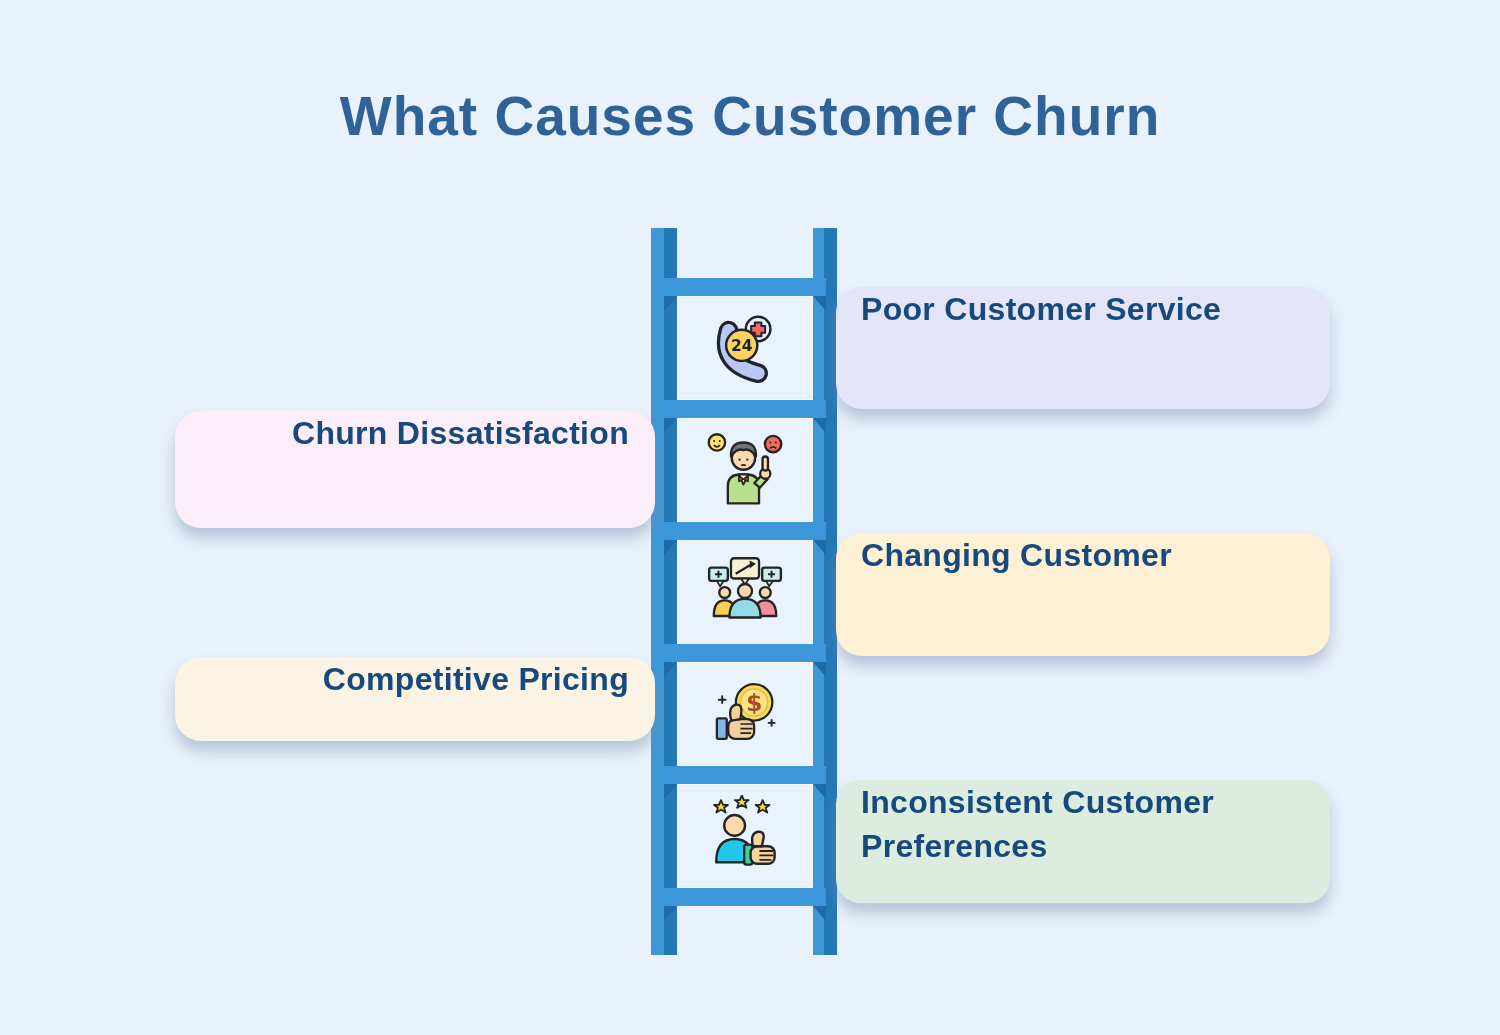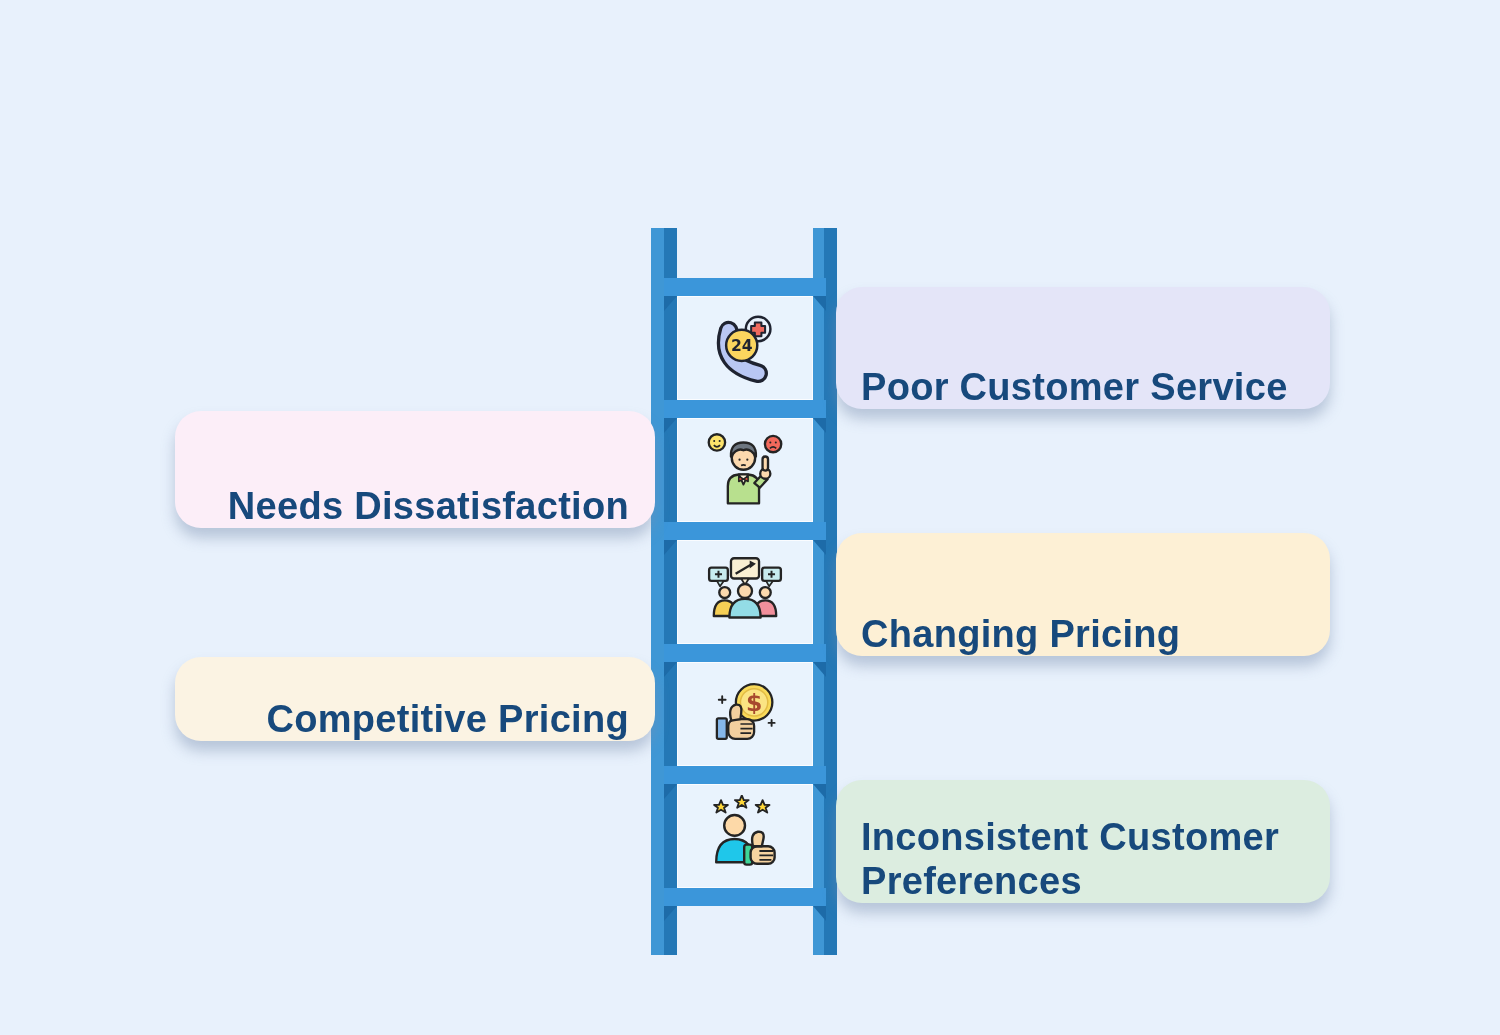--- a/index.html
+++ b/index.html
@@ -10,45 +10,46 @@
   *{margin:0;padding:0;box-sizing:border-box;}
   body{width:1500px;height:1035px;overflow:hidden;font-family:"Liberation Sans","DejaVu Sans",sans-serif;}
   .canvas{position:relative;width:1500px;height:1035px;background:var(--bg);}
   .title{
     position:absolute;top:84px;left:0;width:100%;
     text-align:center;font-size:55px;font-weight:700;letter-spacing:1px;
     color:var(--title);
   }
   .ladder{position:absolute;left:650px;top:225px;}
   .cause-card{
-    position:absolute;display:flex;align-items:flex-end;
+    position:absolute;display:flex;align-items:flex-start;
     border-radius:26px;
     box-shadow:0 10px 14px rgba(125,145,175,.45);
-    color:var(--text);font-size:38px;font-weight:600;letter-spacing:.3px;line-height:44px;
+    color:var(--text);font-size:32px;font-weight:600;letter-spacing:.3px;line-height:44px;
   }
   .cause-card .card-label span{display:block;}
   .side-right{left:836px;width:494px;justify-content:flex-start;text-align:left;padding-left:25px;padding-right:14px;}
   .side-left{left:175px;width:480px;justify-content:flex-end;text-align:right;padding-right:26px;padding-left:14px;}
   .card-1{top:287px;height:122px;}
   .card-2{top:411px;height:117px;}
   .card-3{top:533px;height:123px;}
   .card-4{top:657px;height:84px;}
-  .card-5{top:780px;height:123px;}
+  .card-5{top:780px;height:123px;border-radius:24px;}
   .rung-icon{position:absolute;}
   .icon-1{left:704px;top:306px;}
   .icon-2{left:706px;top:429px;}
   .icon-3{left:703px;top:552px;}
   .icon-4{left:706px;top:675px;}
   .icon-5{left:704px;top:795px;}
 </style>
 </head>
 <body>
 
 <div class="canvas">
 
+  <h1 class="title">What Causes Customer Churn</h1>
 
   <svg class="ladder" width="190" height="730" viewBox="0 0 190 730">
 
     <g>
       <rect x="27" y="71" width="136" height="104" fill="#e9f3fd" stroke="#fafcff" stroke-width="2"></rect>
       <rect x="27" y="193" width="136" height="104" fill="#e9f3fd" stroke="#fafcff" stroke-width="2"></rect>
       <rect x="27" y="315" width="136" height="104" fill="#e9f3fd" stroke="#fafcff" stroke-width="2"></rect>
       <rect x="27" y="437" width="136" height="104" fill="#e9f3fd" stroke="#fafcff" stroke-width="2"></rect>
       <rect x="27" y="559" width="136" height="104" fill="#e9f3fd" stroke="#fafcff" stroke-width="2"></rect>
     </g>
@@ -171,28 +172,28 @@
 
   <div class="cause-card side-right card-1" style="background: rgb(228, 229, 248);">
     <div class="card-label">
       <span>Poor Customer Service</span>
         <span></span>
     </div>
   </div>
 
   <div class="cause-card side-left card-2" style="background: rgb(252, 238, 248);">
     <div class="card-label">
-      <span>Needs Dissatisfaction</span>
+      <span>Churn Dissatisfaction</span>
         <span></span>
     </div>
   </div>
 
   <div class="cause-card side-right card-3" style="background: rgb(253, 240, 213);">
     <div class="card-label">
-      <span>Changing Pricing</span>
+      <span>Changing Customer</span>
     </div>
   </div>
 
   <div class="cause-card side-left card-4" style="background: rgb(251, 243, 227);">
     <div class="card-label">
       <span>Competitive Pricing</span>
     </div>
   </div>
 
   <div class="cause-card side-right card-5" style="background: rgb(220, 237, 224);">

